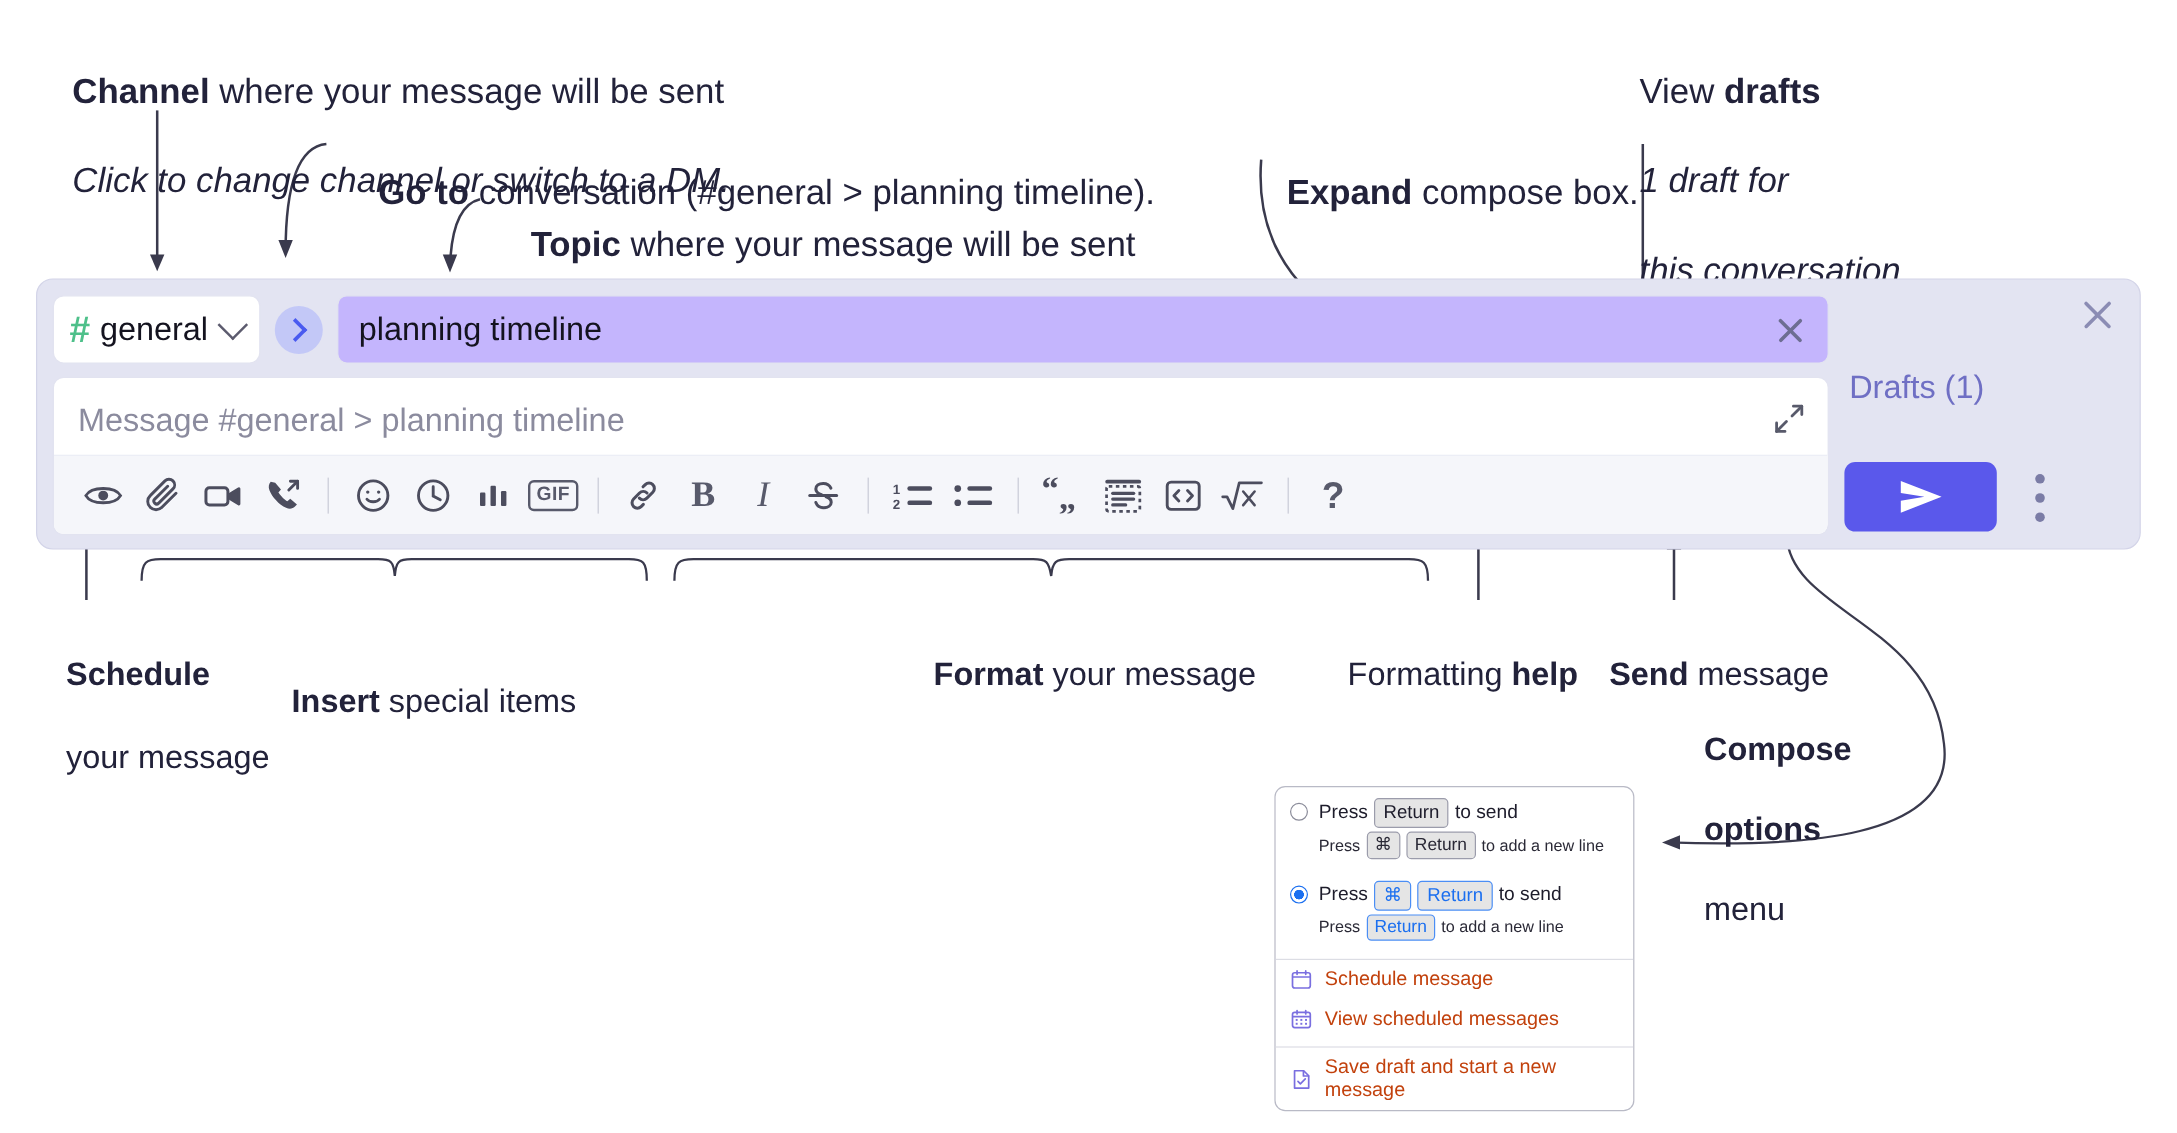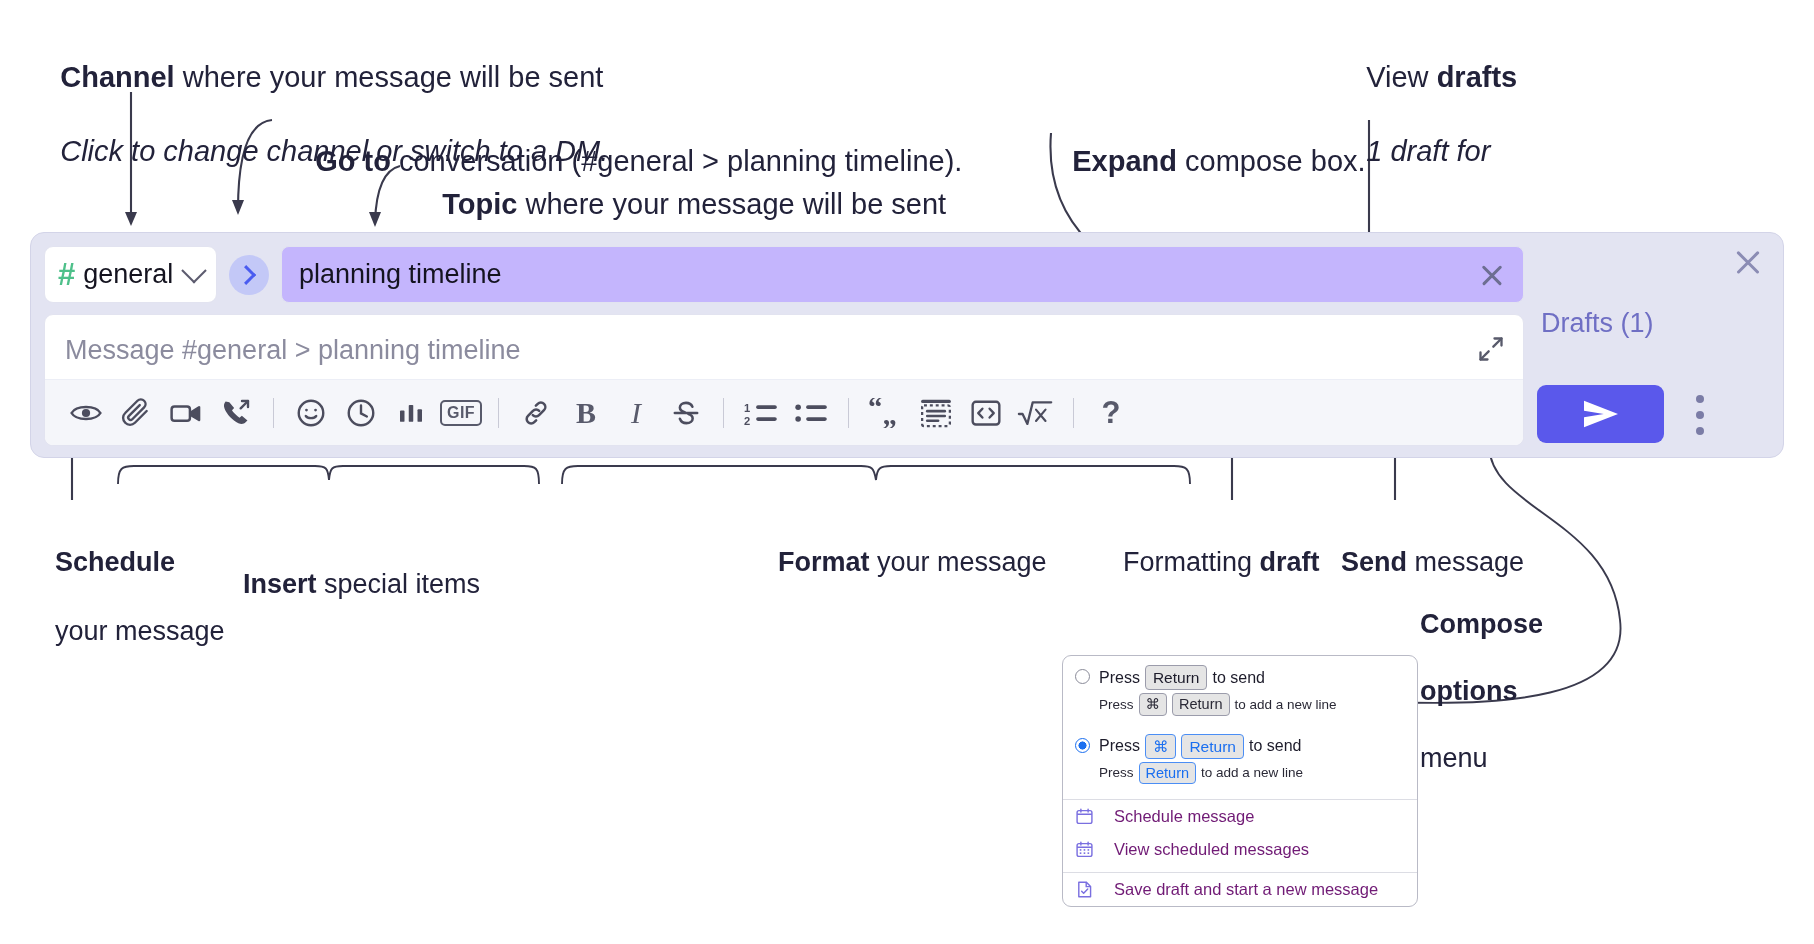--- a/index.html
+++ b/index.html
@@ -78,39 +78,39 @@
   .close-top:before{transform:rotate(45deg);} .close-top:after{transform:rotate(-45deg);}
   .drafts-link{position:absolute;left:18px;top:75px;font-size:27px;color:#6f6fc4;cursor:pointer;}
   .send-btn{position:absolute;left:14px;top:152px;width:127px;height:58px;background:#5a58eb;
         border-radius:9px;display:flex;align-items:center;justify-content:center;cursor:pointer;}
   .kebab{position:absolute;left:163px;top:162px;width:28px;height:40px;cursor:pointer;
         display:flex;flex-direction:column;justify-content:space-between;align-items:center;}
   .kebab i{display:block;width:8px;height:8px;border-radius:50%;background:#7b7ca6;}
 
   
   .popup{
-    position:absolute;left:1062px;top:655px;width:356px;
+    position:absolute;left:1062px;top:655px;width:300px;
     background:#fff;border:1px solid #b9bac6;border-radius:9px;
     box-sizing:border-box;overflow:hidden;
   }
   .opt{display:flex;align-items:flex-start;gap:9px;padding:9px 12px 0 12px;}
   .radio{width:15px;height:15px;border-radius:50%;border:1.8px solid #8a8b99;
          box-sizing:border-box;margin-top:4px;flex:0 0 auto;}
   .radio.on{border-color:#1b6ff0;background:
       radial-gradient(circle, #1b6ff0 0 42%, #fff 46% 100%);}
   .opt-main{font-size:16px;color:#1d1c2b;display:flex;align-items:center;gap:5px;flex-wrap:wrap;}
   .opt-sub{font-size:13.5px;color:#2a2936;display:flex;align-items:center;gap:5px;
            padding:3px 0 9px 36px;flex-wrap:wrap;}
   .key{border:1px solid #9b9cab;border-radius:4px;padding:1px 6px;font-size:14.5px;
        line-height:1.25;display:inline-block;background:#e5e5e5;}
   .opt-main .key{font-size:15.5px;padding:2px 7px;}
   .key.blue{border-color:#4b8ef5;color:#1b6ff0;}
   .divline{height:1px;background:#dcdde4;margin:6px 0 0 0;}
-  .mitem{display:flex;align-items:center;gap:20px;padding:7px 12px;font-size:16.5px;
-         color:#701a75;cursor:pointer;}
+  .mitem{display:flex;align-items:center;gap:10px;padding:7px 12px;font-size:16.5px;
+         color:#c2410c;cursor:pointer;}
   .mi-ic{width:19px;height:19px;flex:0 0 auto;color:#7a6fe0;}
 
   svg{display:block;}
 </style>
 </head>
 <body>
 
 <div class="canvas">
 
   <svg class="abs" style="left:0;top:0;" width="1814" height="944" fill="none" stroke="#3a3a4d" stroke-width="2.1">
@@ -162,37 +162,38 @@
     <b>Topic</b><span> where your message will be sent</span>
   </div>
 
   <div class="ann ann-lg" style="left:1040px;top:106px;">
     <b>Expand</b><span> compose box.</span>
   </div>
 
   <div class="ann ann-lg" style="left:1334px;top:22px;">
     <span><span>View </span><b>drafts</b></span><br>
     <i>1 draft for</i><br>
+    <i>this conversation</i>
   </div>
 
   <div class="ann ann-md" style="left:25px;top:510px;">
     <b>Schedule</b><br>
     <span>your message</span>
   </div>
 
   <div class="ann ann-md" style="left:213px;top:532px;">
     <b>Insert</b><span> special items</span>
   </div>
 
   <div class="ann ann-md" style="left:748px;top:510px;">
     <b>Format</b><span> your message</span>
   </div>
 
   <div class="ann ann-md" style="left:1093px;top:510px;">
-    <span>Formatting </span><b>draft</b>
+    <span>Formatting </span><b>help</b>
   </div>
 
   <div class="ann ann-md" style="left:1311px;top:510px;">
     <b>Send</b><span> message</span>
   </div>
 
   <div class="ann ann-md" style="left:1390px;top:575px;line-height:1.24;">
     <b>Compose</b><br>
     <b>options</b><br>
     <span>menu</span>

